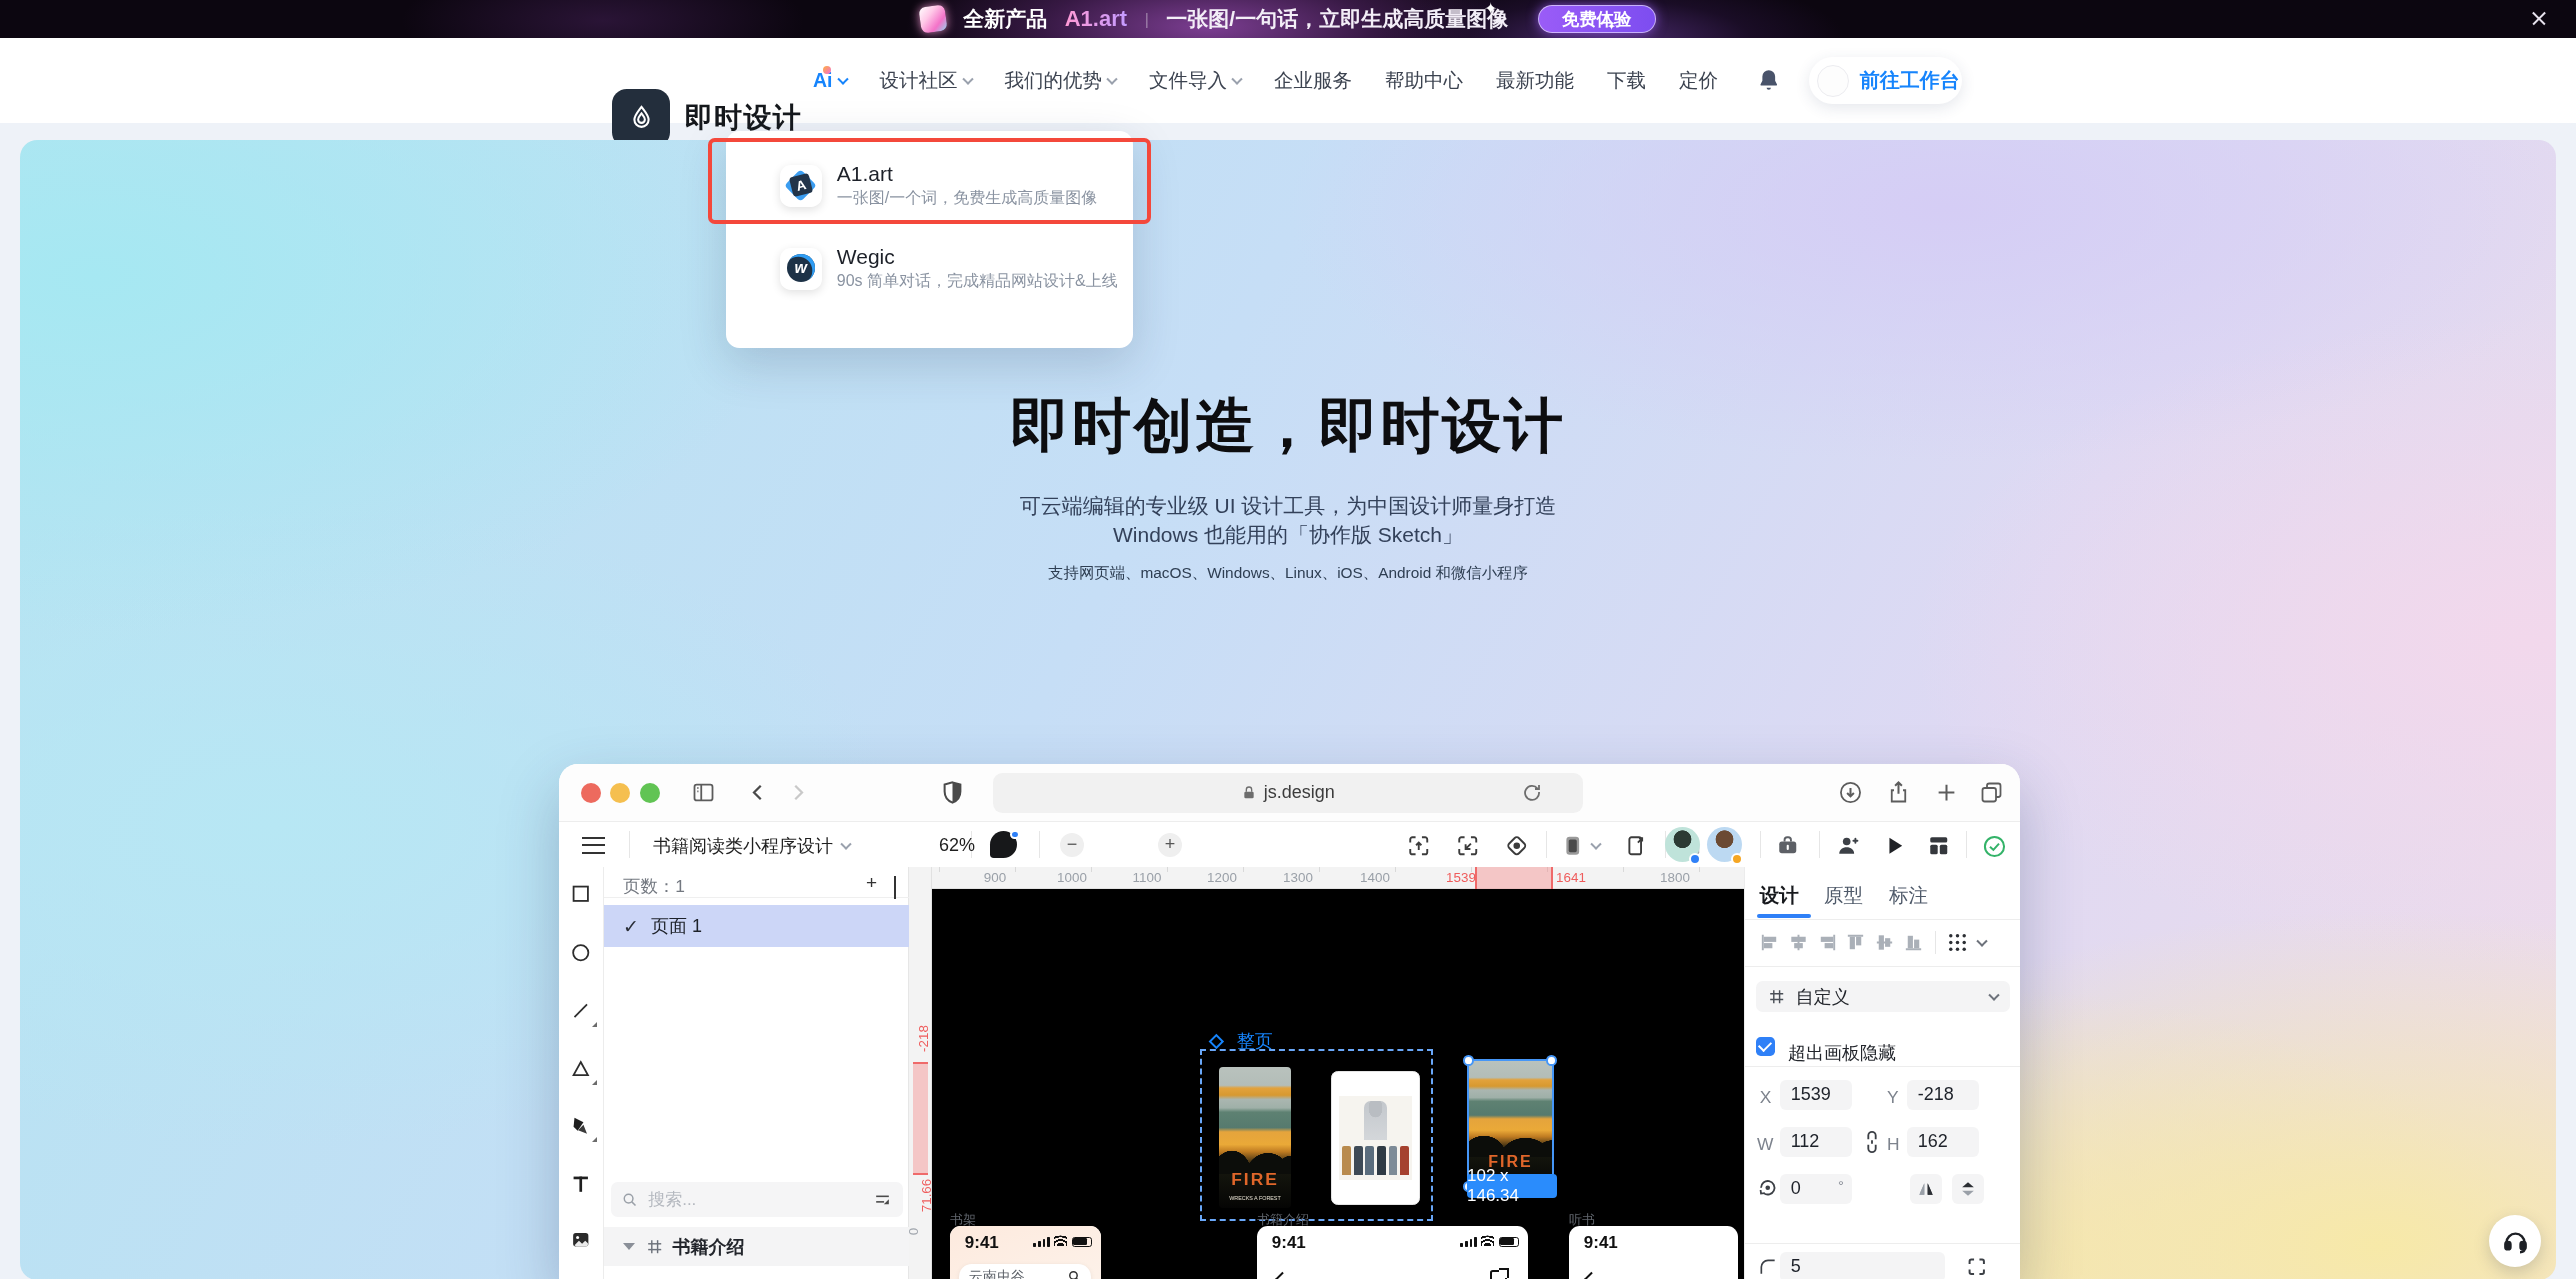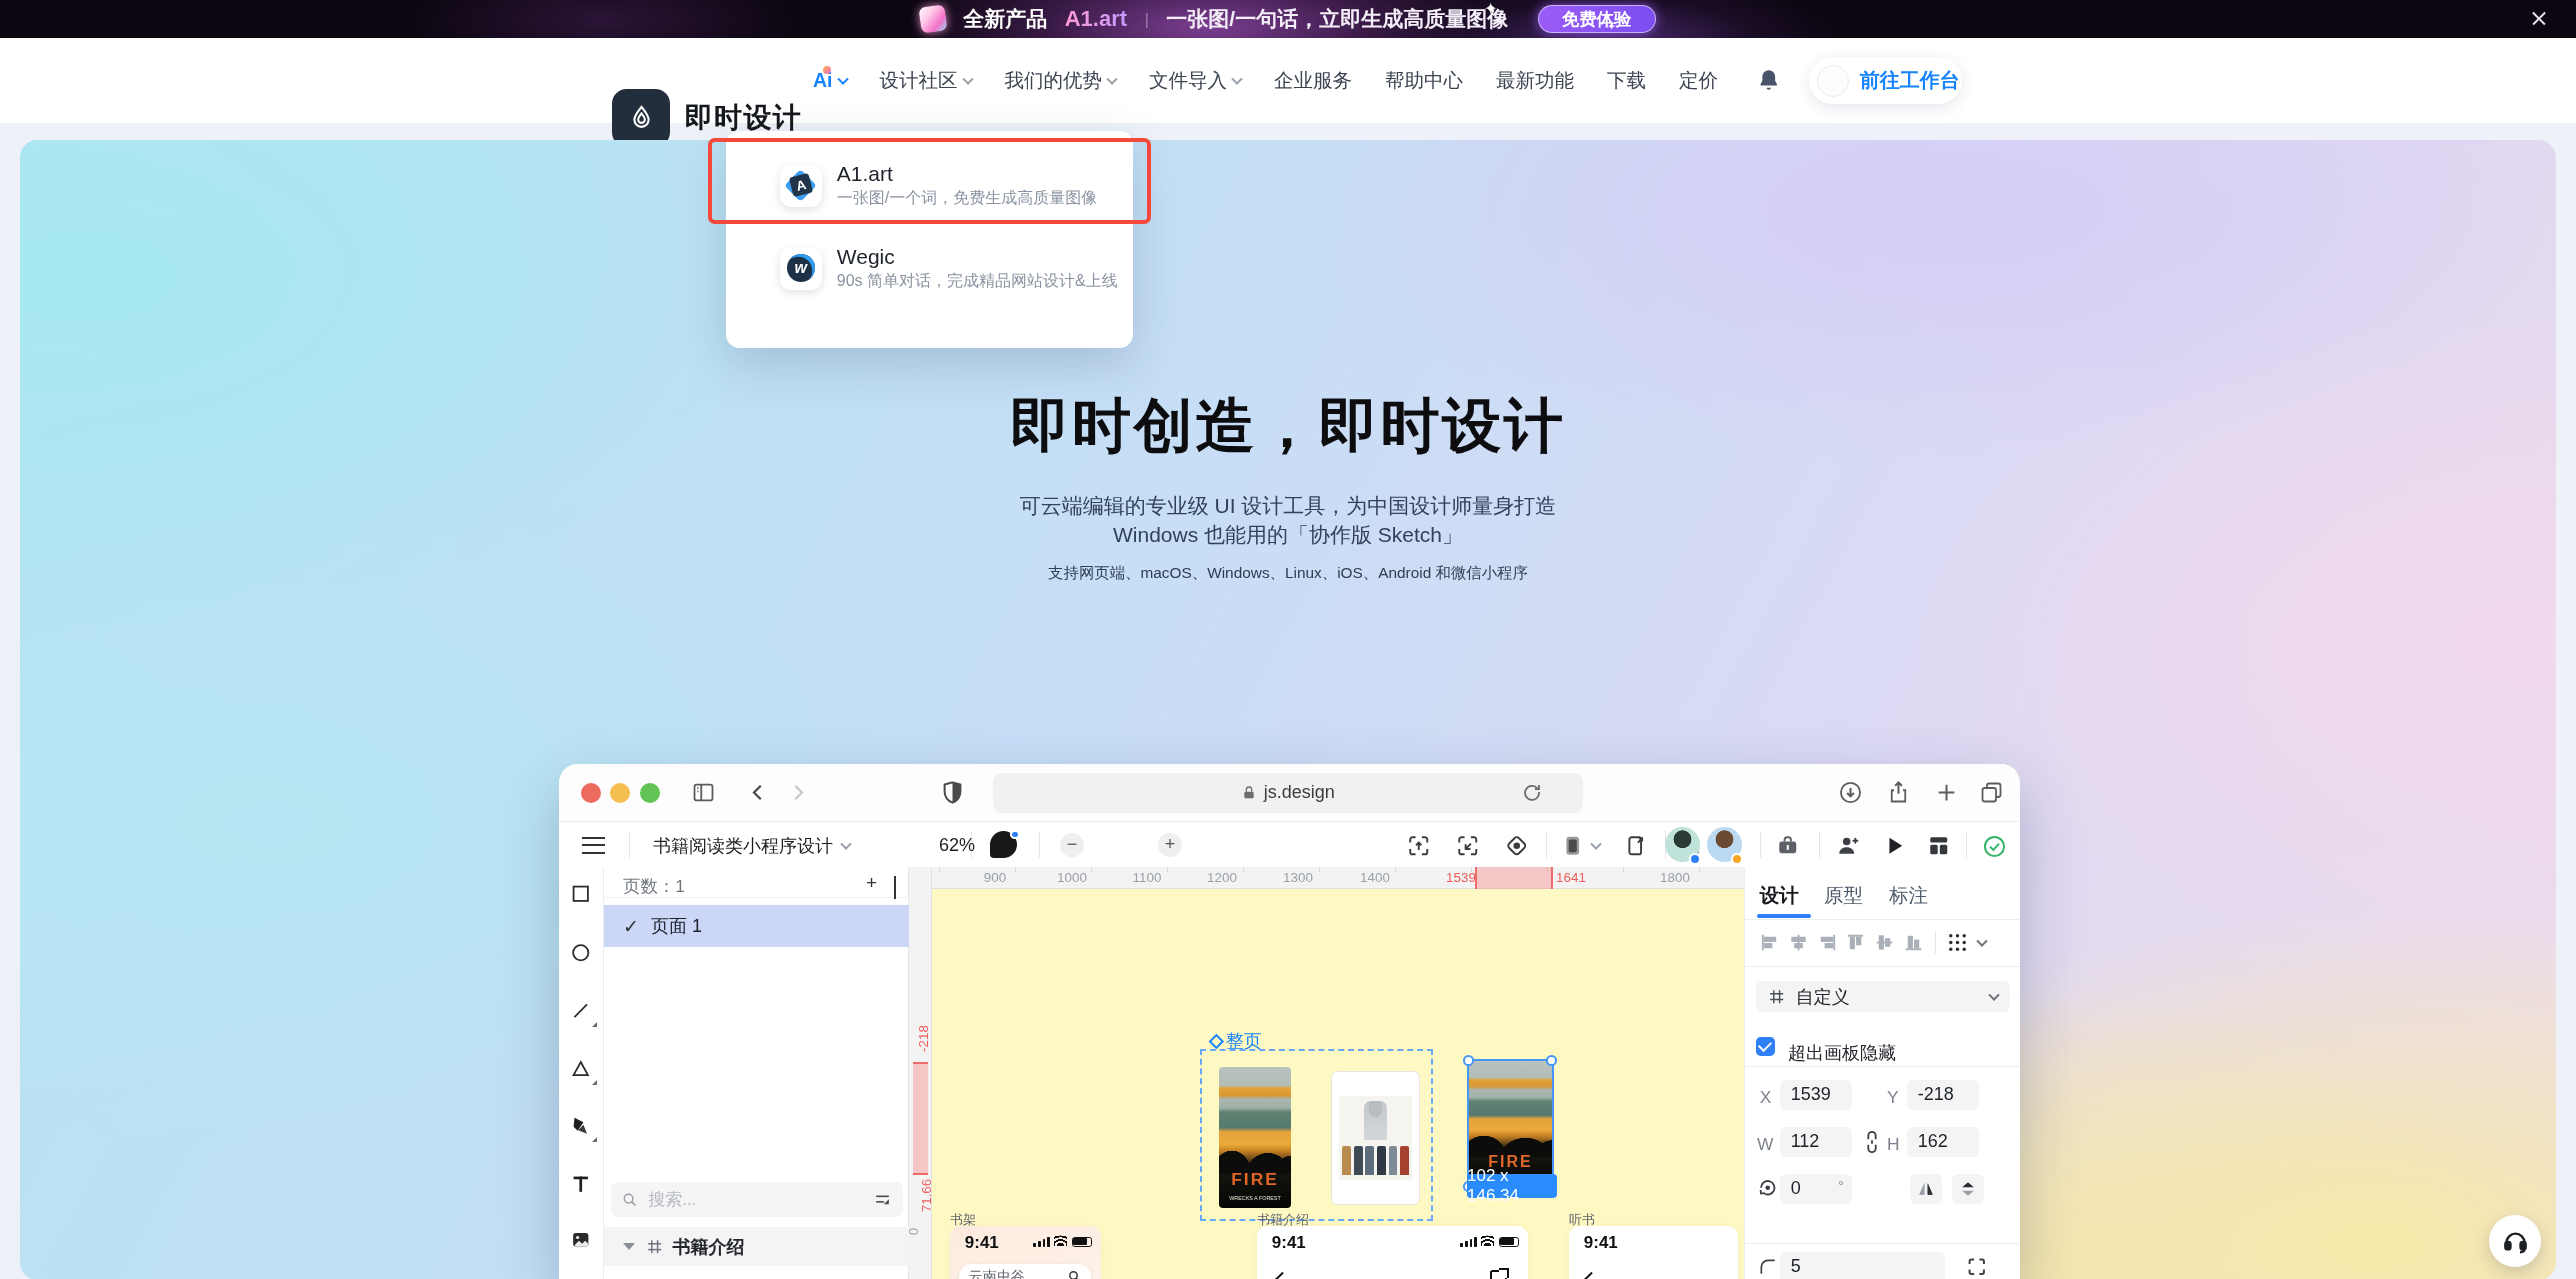--- a/index.html
+++ b/index.html
@@ -100,21 +100,21 @@
   .blob-ic { position:absolute; left:431px; top:9.4px; width:27px; height:27px; background:#17181a; border-radius:50% 50% 50% 14%; }
   .blob-ic i { position:absolute; right:-2.7px; top:-1.3px; width:9.4px; height:9.4px; border-radius:50%; background:#2f80f7; border:2px solid #fff; }
   .zoom-btn { position:absolute; top:10.7px; width:24px; height:24px; border-radius:50%; background:#efefef; color:#555;
     font-size:18px; display:flex; align-items:center; justify-content:center; }
   #zoom-pct { position:absolute; left:380px; top:13.4px; font-size:18px; color:#1f1f1f; }
   .tb-ic { position:absolute; top:10.7px; width:25.5px; height:25.5px; color:#444; }
   .avatar { position:absolute; top:5.4px; width:35px; height:35px; border-radius:50%; }
   .avatar i { position:absolute; right:-1.3px; bottom:-2.7px; width:12px; height:12px; border-radius:50%; border:2px solid #fff; }
 
   
-  #ebody { position:absolute; left:0; top:103px; width:1461px; height:412px; background:#fef9c3; }
+  #ebody { position:absolute; left:0; top:103px; width:1461px; height:412px; background:#000000; }
   #toolrail { position:absolute; left:0; top:0; width:45px; height:412px; background:#fff; border-right:0.7px solid #ececec; }
   .tool { position:absolute; left:11.4px; width:21.5px; height:21.5px; color:#2d2d2d; }
   .tri-sub:after { content:""; position:absolute; right:-5.4px; bottom:-5.4px; border-left:5.4px solid transparent; border-bottom:5.4px solid #6b6b6b; }
 
   #layers { position:absolute; left:45px; top:0; width:305px; height:412px; background:#fff; border-right:0.7px solid #e6e6e6; }
   #layers-head { position:absolute; left:0; top:0; width:305px; height:31px; border-bottom:0.7px solid #efefef; }
   #pages-label { position:absolute; left:19px; top:6.7px; font-size:17.4px; color:#737880; }
   .lh-ic { position:absolute; top:5.4px; font-size:19px; color:#333; }
   #page-row { position:absolute; left:0; top:38px; width:305px; height:42px; background:#ccd6f7; display:flex; align-items:center; gap:12px; padding-left:19px; }
   #page-row .ck { font-size:19px; color:#2a2f38; }
@@ -134,21 +134,21 @@
   .hr-num { position:absolute; top:2.7px; font-size:13.4px; color:#9aa0a8; transform:translateX(-50%); }
   .hr-num.red { color:#ef5c5c; }
   #hr-band { position:absolute; left:916px; top:0; width:78px; height:21.5px; background:rgba(244,130,130,.40); border-left:2.7px solid #ef6a6a; border-right:2.7px solid #ef6a6a; }
   #vruler { position:absolute; left:350px; top:0; width:23px; height:412px; background:#f3f3f3; border-right:0.7px solid #e1e1e1; }
   .vr-num { position:absolute; left:1.3px; font-size:13.4px; color:#ef5c5c; transform:rotate(-90deg); transform-origin:center; white-space:nowrap; }
   .vr-num.gray { color:#a3a8af; }
   .vr-band { position:absolute; left:4px; width:14.8px; background:rgba(244,130,130,.40); border-top:2.7px solid #ef6a6a; border-bottom:2.7px solid #ef6a6a; }
 
   
   #canvas { position:absolute; left:373px; top:22px; width:812px; height:390px; }
-  #comp-label { position:absolute; left:279px; top:140px; color:#1684fc; font-size:18px; display:flex; align-items:center; gap:4px; }
+  #comp-label { position:absolute; left:279px; top:140px; color:#1684fc; font-size:18px; display:flex; align-items:center; gap:15px; }
   .comp-diamond { width:10.7px; height:10.7px; border:2px solid #1684fc; transform:rotate(45deg); }
   #sel-dash { position:absolute; left:268px; top:160px; width:233px; height:172px; border:2px dashed #69a7f8; }
   .fire-art { position:relative; overflow:hidden; border-radius:4px;
     background:linear-gradient(180deg,#b9c2bd 0%,#b3bdb8 13%,#e2a23c 15%,#d79930 20%,#aab6b0 23%,#9fb0a8 29%,#5e8172 32%,#567a6e 43%,#e5a43c 46%,#eaa938 55%,#c07c22 60%,#17180f 70%,#050504 100%); }
   .fire-sil { position:absolute; left:0; bottom:24%; width:100%; height:40%;
     background:radial-gradient(45% 70% at 18% 100%, #0c0d0a 59%, transparent 60%),
                radial-gradient(55% 80% at 68% 110%, #0c0d0a 59%, transparent 60%),
                radial-gradient(35% 55% at 100% 100%, #0c0d0a 59%, transparent 60%); }
   .fire-word { position:absolute; left:0; bottom:13%; width:100%; text-align:center; color:#e0662a; font-weight:bold; letter-spacing:2px; }
   .fire-sub { position:absolute; left:0; bottom:5%; width:100%; text-align:center; color:#e8e2d2; }

